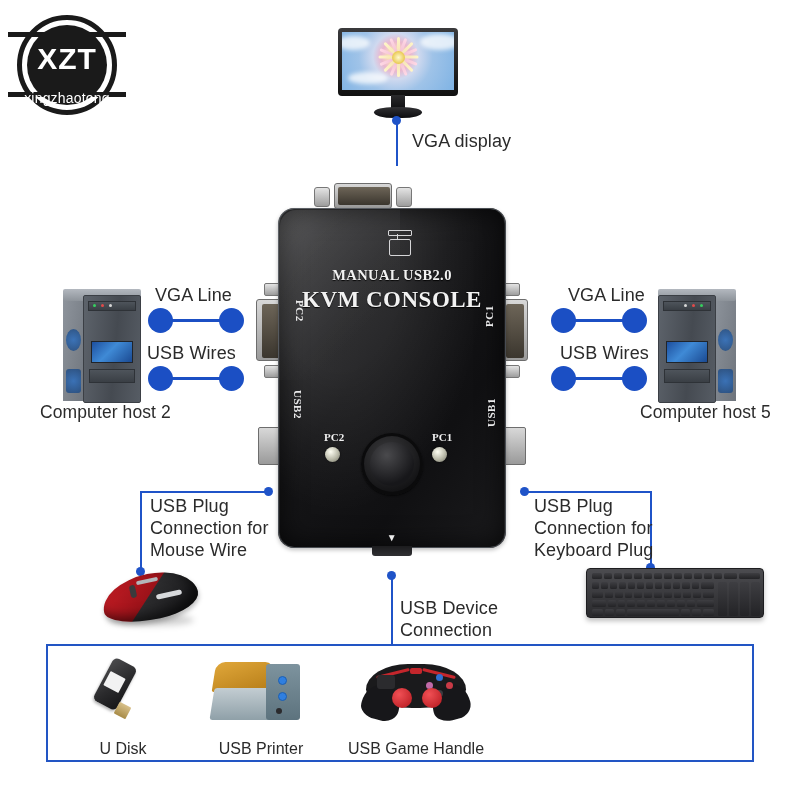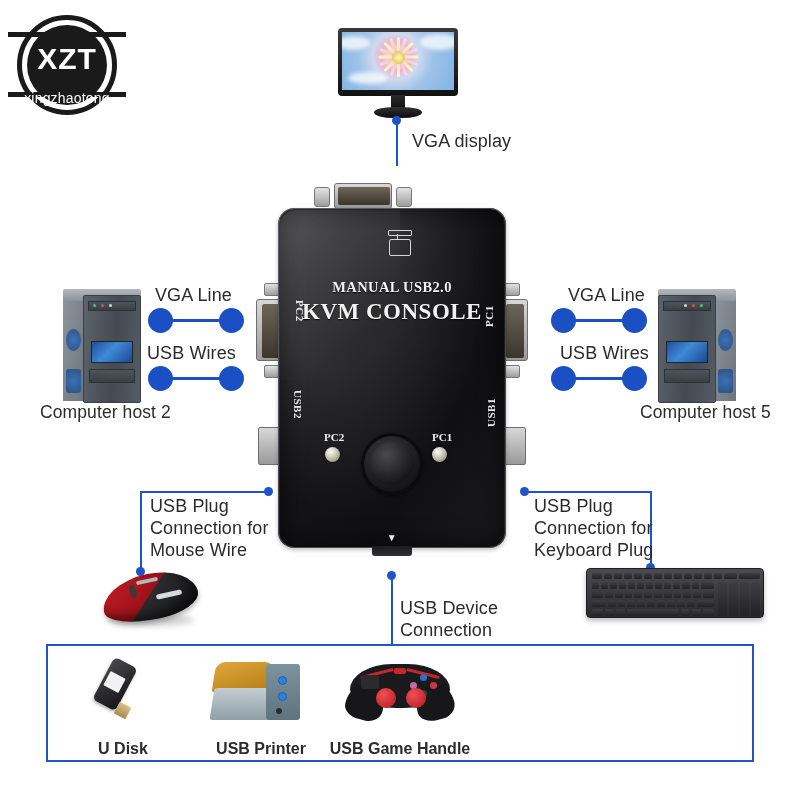--- a/index.html
+++ b/index.html
@@ -52,21 +52,21 @@
     background:linear-gradient(135deg,rgba(255,255,255,.10),rgba(255,255,255,0) 70%);}
   .vga-port{position:absolute;background:linear-gradient(#d8d8d8,#9a9a9a);
     border:1px solid #6d6d6d;box-sizing:border-box;}
   .vga-hole{position:absolute;background:linear-gradient(#6d6558,#3b362e);border-radius:2px;}
   .scr{position:absolute;background:linear-gradient(#e4e4e4,#9d9d9d);border:1px solid #777;box-sizing:border-box;}
   .port-lbl{position:absolute;color:#e9e9ea;font-size:11px;font-weight:700;letter-spacing:.5px;
      font-family:"Liberation Serif",serif;}
   .rot-l{transform:rotate(90deg);transform-origin:0 0;}
   .rot-r{transform:rotate(-90deg);transform-origin:0 0;}
   .kvm-title{position:absolute;width:228px;left:32px;text-align:center;color:#f2f2f2;
-     font-family:"Liberation Serif",serif;text-shadow:0 1px 1px rgba(0,0,0,.9);margin-top:12px;}
+     font-family:"Liberation Serif",serif;text-shadow:0 1px 1px rgba(0,0,0,.9);}
   .kvm-icon{position:absolute;left:140px;top:55px;width:26px;height:26px;}
   .kvm-icon i{position:absolute;display:block;background:transparent;border:1.5px solid #d6d6d8;}
   .btn-outer{position:absolute;left:115px;top:258px;width:62px;height:62px;border-radius:50%;
     background:radial-gradient(circle at 42% 34%, #3a3a3c, #121214 72%);
     box-shadow:inset 0 0 0 3px #0b0b0c, 0 1px 2px rgba(0,0,0,.7);}
   .btn-inner{position:absolute;left:124px;top:267px;width:44px;height:44px;border-radius:50%;
     background:radial-gradient(circle at 38% 30%, #4a4a4d, #17171a 70%);}
   .led{position:absolute;width:15px;height:15px;border-radius:50%;
     background:radial-gradient(circle at 38% 32%, #fdfdf2, #b9b9a8 55%, #6e6e62);
     box-shadow:0 0 2px rgba(0,0,0,.6);}
@@ -101,21 +101,21 @@
   
   .kb{position:absolute;border-radius:4px;background:linear-gradient(#4c4c50,#2a2a2d);
       border:1px solid #1d1d20;box-sizing:border-box;box-shadow:0 3px 5px rgba(0,0,0,.25);}
   .kb-row{position:absolute;display:flex;gap:2px;}
   .key{background:linear-gradient(#3e3e42,#232326);border-radius:1.5px;height:100%;}
 
   
   #devbox{position:absolute;left:46px;top:644px;width:708px;height:118px;
      border:2px solid #2255c4;box-sizing:border-box;background:#fff;}
   .dev{position:absolute;top:0;width:138px;height:118px;}
-  .dev-name{position:absolute;bottom:6px;width:100%;text-align:center;font-size:16px;color:#2b2b2b;font-weight:bold;}
+  .dev-name{position:absolute;bottom:6px;width:100%;text-align:center;font-size:16px;color:#2b2b2b;}
   .dev-art{position:absolute;left:0;top:6px;width:100%;height:76px;}
 
   
   .ud-body{position:absolute;border-radius:5px;background:linear-gradient(120deg,#4c4c4e,#2a2a2c 55%,#151517);
     transform:rotate(28deg);box-shadow:0 2px 3px rgba(0,0,0,.3);}
   .ud-label{position:absolute;background:#f2f2f2;transform:rotate(28deg);border-radius:1px;}
   .ud-plug{position:absolute;background:linear-gradient(#d8c08a,#a88c48);transform:rotate(28deg);border-radius:1px;}
   
   .pr-top{position:absolute;border-radius:9px 9px 2px 2px;background:linear-gradient(160deg,#e0a73a,#b57c17);}
   .pr-base{position:absolute;border-radius:3px;background:linear-gradient(#c3cdd2,#8fa0a8);}
@@ -417,21 +417,21 @@
       <div class="pr-top" style="left:22px;top:10px;width:58px;height:30px;transform:skewX(-9deg);"></div>
       <div class="pr-base" style="left:20px;top:36px;width:62px;height:32px;transform:skewX(-9deg);"></div>
       <div class="pr-right" style="left:74px;top:12px;width:34px;height:56px;border-radius:3px;"></div>
       <div class="pr-btn" style="left:86px;top:24px;"></div>
       <div class="pr-btn" style="left:86px;top:40px;"></div>
       <div class="abs" style="left:84px;top:56px;width:6px;height:6px;border-radius:50%;background:#2a2a2d;"></div>
     </div>
     <div class="dev-name">USB Printer</div>
   </div>
 
-  <div class="dev" style="left:272px;width:160px;">
+  <div class="dev" style="left:288px;width:160px;">
     <div class="dev-art">
       <div class="gp-body" style="left:30px;top:12px;width:100px;height:44px;"></div>
       <div class="gp-grip" style="left:26px;top:34px;width:38px;height:34px;transform:rotate(14deg);"></div>
       <div class="gp-grip" style="left:96px;top:34px;width:38px;height:34px;transform:rotate(-14deg);"></div>
       <div class="gp-stripe" style="left:40px;top:20px;width:34px;transform:rotate(-14deg);"></div>
       <div class="gp-stripe" style="left:86px;top:20px;width:34px;transform:rotate(14deg);"></div>
       <div class="gp-dpad" style="left:41px;top:23px;width:18px;height:14px;"></div>
       <div class="gp-btn" style="left:100px;top:22px;background:#2f6fd0;"></div>
       <div class="gp-btn" style="left:110px;top:30px;background:#c93a46;"></div>
       <div class="gp-btn" style="left:100px;top:38px;background:#3b3b40;"></div>

